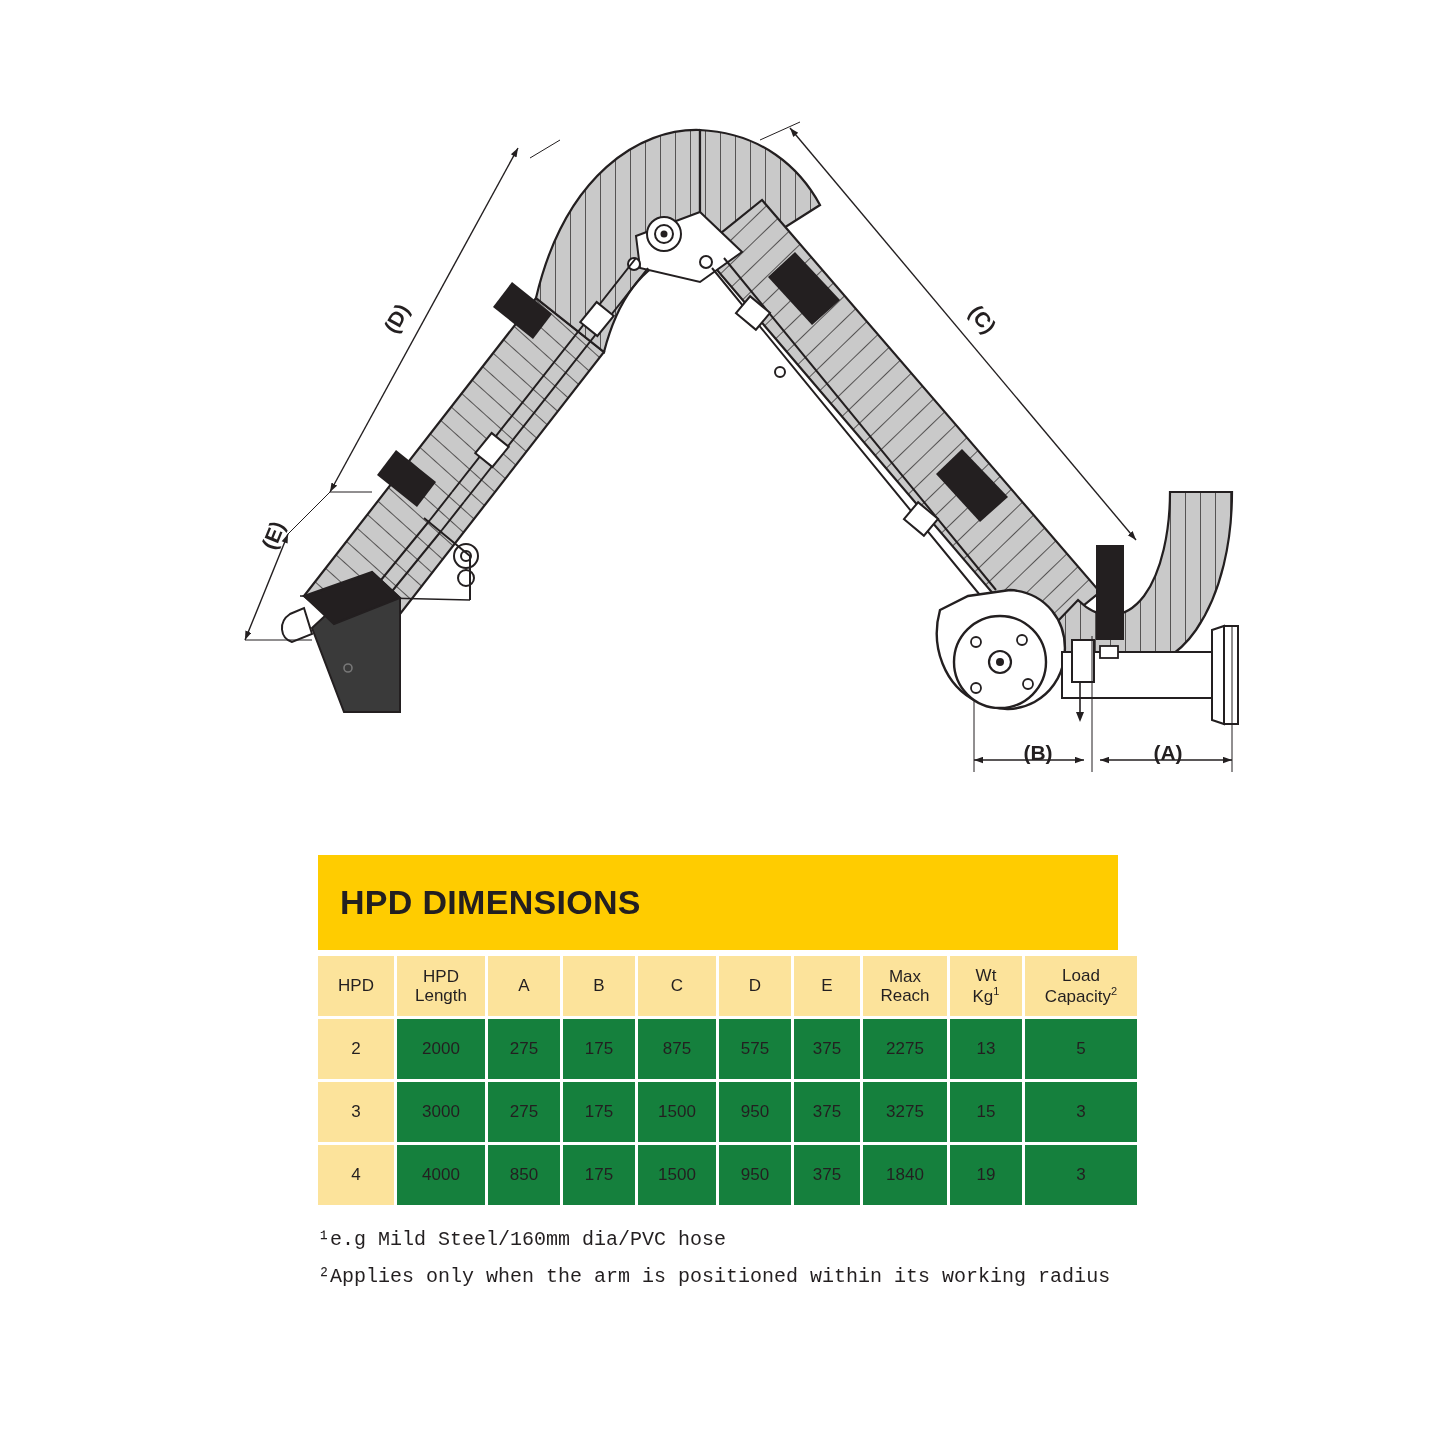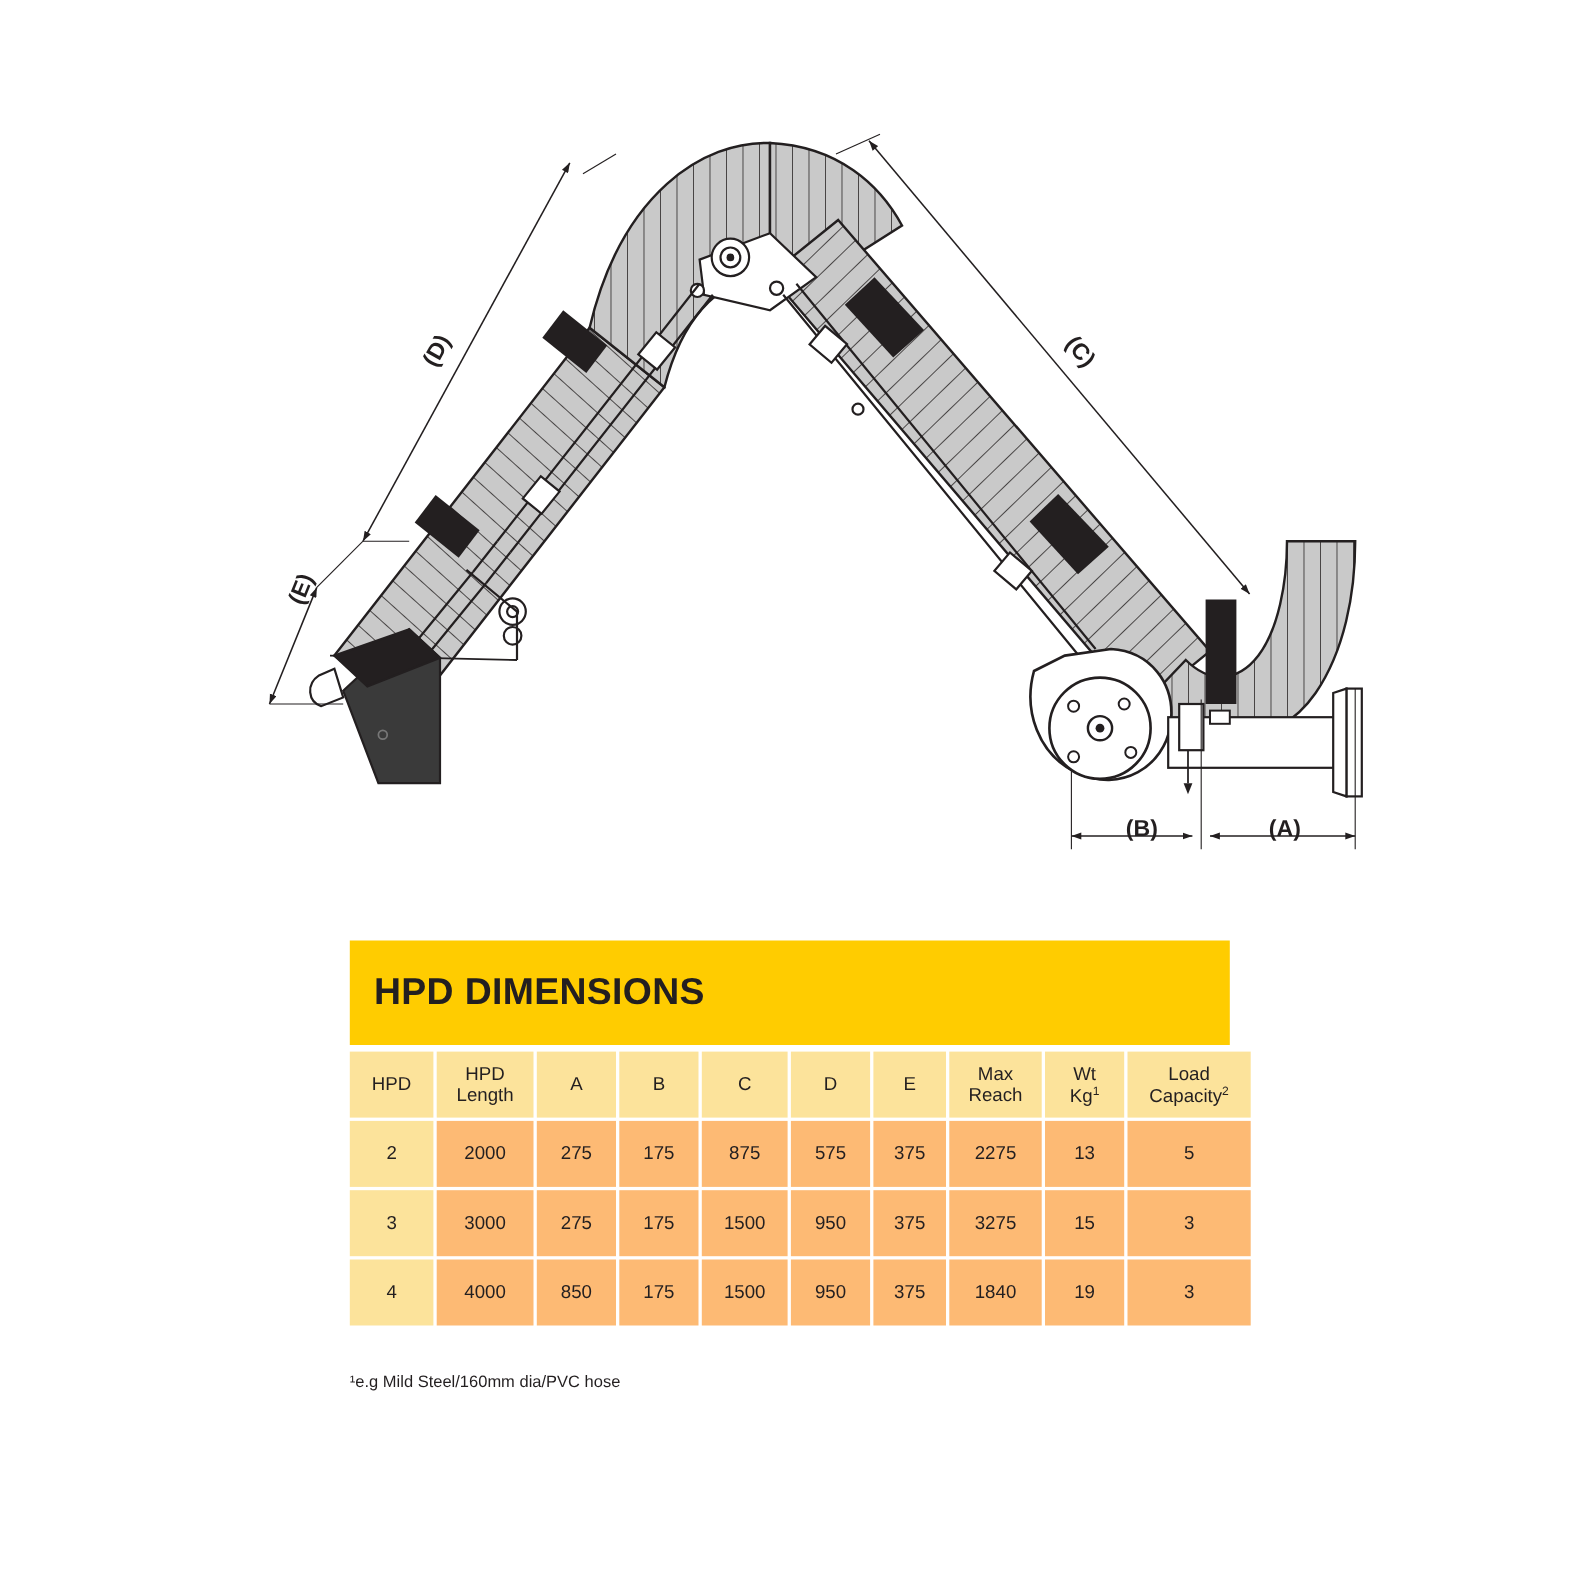--- a/index.html
+++ b/index.html
@@ -65,31 +65,32 @@
     padding: 2px 1px;
     line-height: 1.12;
   }
   table.dims thead th {
     background: #FCE39B;
     font-weight: normal;
     color: #231f20;
   }
   table.dims thead th.hpd-col { background: #FCE39B; }
   table.dims tbody td {
-    background: #fdba74;
+    background: #15803d;
   }
   table.dims tbody td.hpd-cell {
     background: #FCE39B;
   }
   table.dims td sup, table.dims th sup { font-size: 11px; }
 
   .footnotes {
-    margin-top: 40px;
-    font-size: 15px;
+    margin-top: 20px;
+    font-size: 20px;
     color: #231f20;
+    font-family: Liberation Mono, monospace;
   }
   .footnotes div { margin-bottom: 14px; }
 </style>
 </head>
 <body>
 
 <div id="drawing">
   <svg width="1445" height="820" viewBox="0 0 1445 820" xmlns="http://www.w3.org/2000/svg">
 
     <defs>
@@ -300,14 +301,15 @@
         <td>375</td>
         <td>1840</td>
         <td>19</td>
         <td>3</td>
       </tr>
     </tbody>
   </table>
 
   <div class="footnotes">
     <div>¹e.g Mild Steel/160mm dia/PVC hose</div>
+    <div>²Applies only when the arm is positioned within its working radius</div>
   </div>
 </div>
 
 </body></html>

